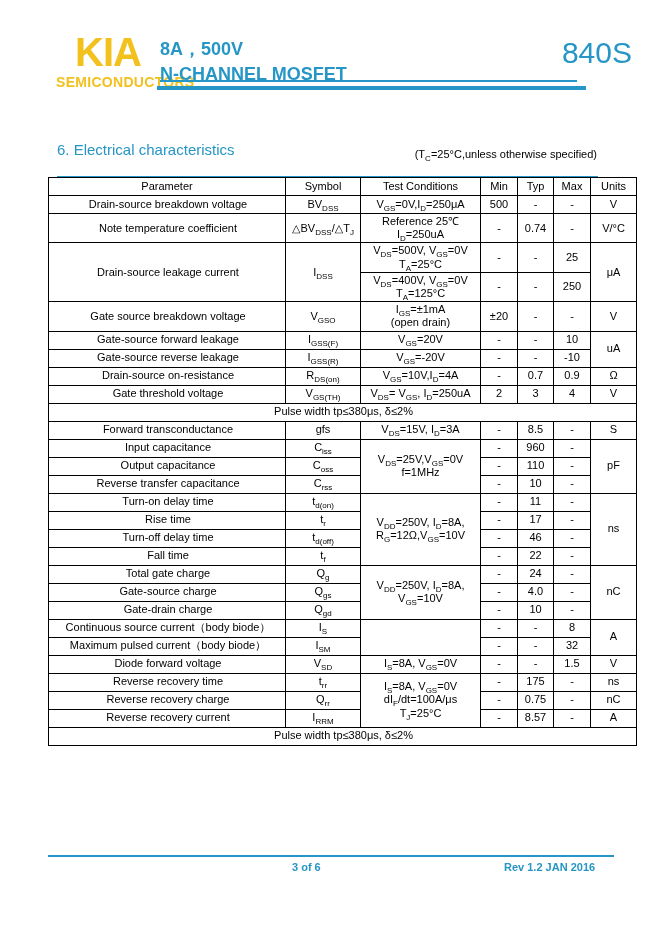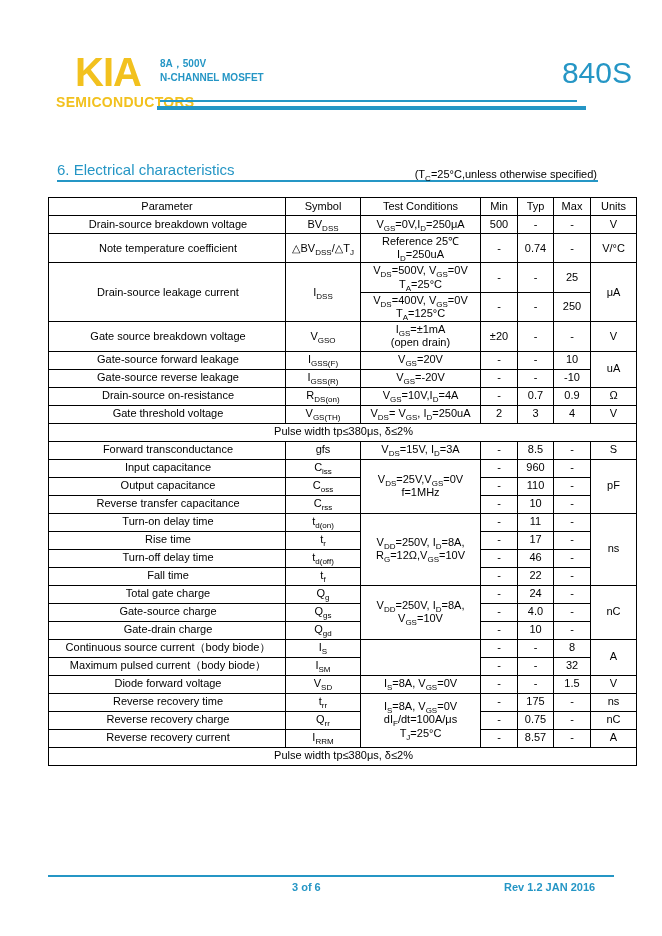--- a/index.html
+++ b/index.html
@@ -4,37 +4,37 @@
 <style>
   html,body{margin:0;padding:0;}
   body{
     width:662px;height:936px;
     background:#ffffff;
     font-family:"Liberation Sans",sans-serif;
     color:#000;
     position:relative;
     overflow:hidden;
   }
-  .page{position:absolute;inset:0;margin-top:20px;}
+  .page{position:absolute;inset:0;}
 
   
   .logo-block{position:absolute;left:56px;top:33px;width:104px;text-align:center;}
   .logo{font-size:40px;font-weight:bold;color:var(--brand,#f2c11e);line-height:0.95;letter-spacing:-1px;}
   .logo-sub{font-size:14px;font-weight:bold;color:var(--brand,#f2c11e);letter-spacing:0.3px;margin-top:3px;}
-  .prod-block{position:absolute;left:160px;top:37px;color:var(--accent,#2596c5);font-weight:bold;font-size:10px;line-height:1.4;}
+  .prod-block{position:absolute;left:160px;top:37px;color:var(--accent,#2596c5);font-weight:bold;font-size:18px;line-height:1.4;}
   .part-number{position:absolute;right:30px;top:36px;font-size:30px;color:var(--accent,#2596c5);}
   .rule-thin{position:absolute;left:160px;top:80px;width:417px;height:2px;background:var(--accent,#2596c5);}
   .rule-thick{position:absolute;left:157px;top:86px;width:429px;height:4px;background:var(--accent,#2596c5);}
 
   
   .section-title{
     position:absolute;left:57px;top:141px;width:541px;
     font-size:15px;color:var(--accent,#2596c5);
     border-bottom:2px solid var(--accent,#2596c5);
-    padding-bottom:2px;
+    padding-bottom:18px;
   }
   .cond-note{position:absolute;top:148px;right:65px;font-size:11px;color:#000;}
 
   
   table.spec{
     position:absolute;left:48px;top:177px;width:588px;
     border-collapse:collapse;
     font-size:11px;
     table-layout:fixed;
   }

